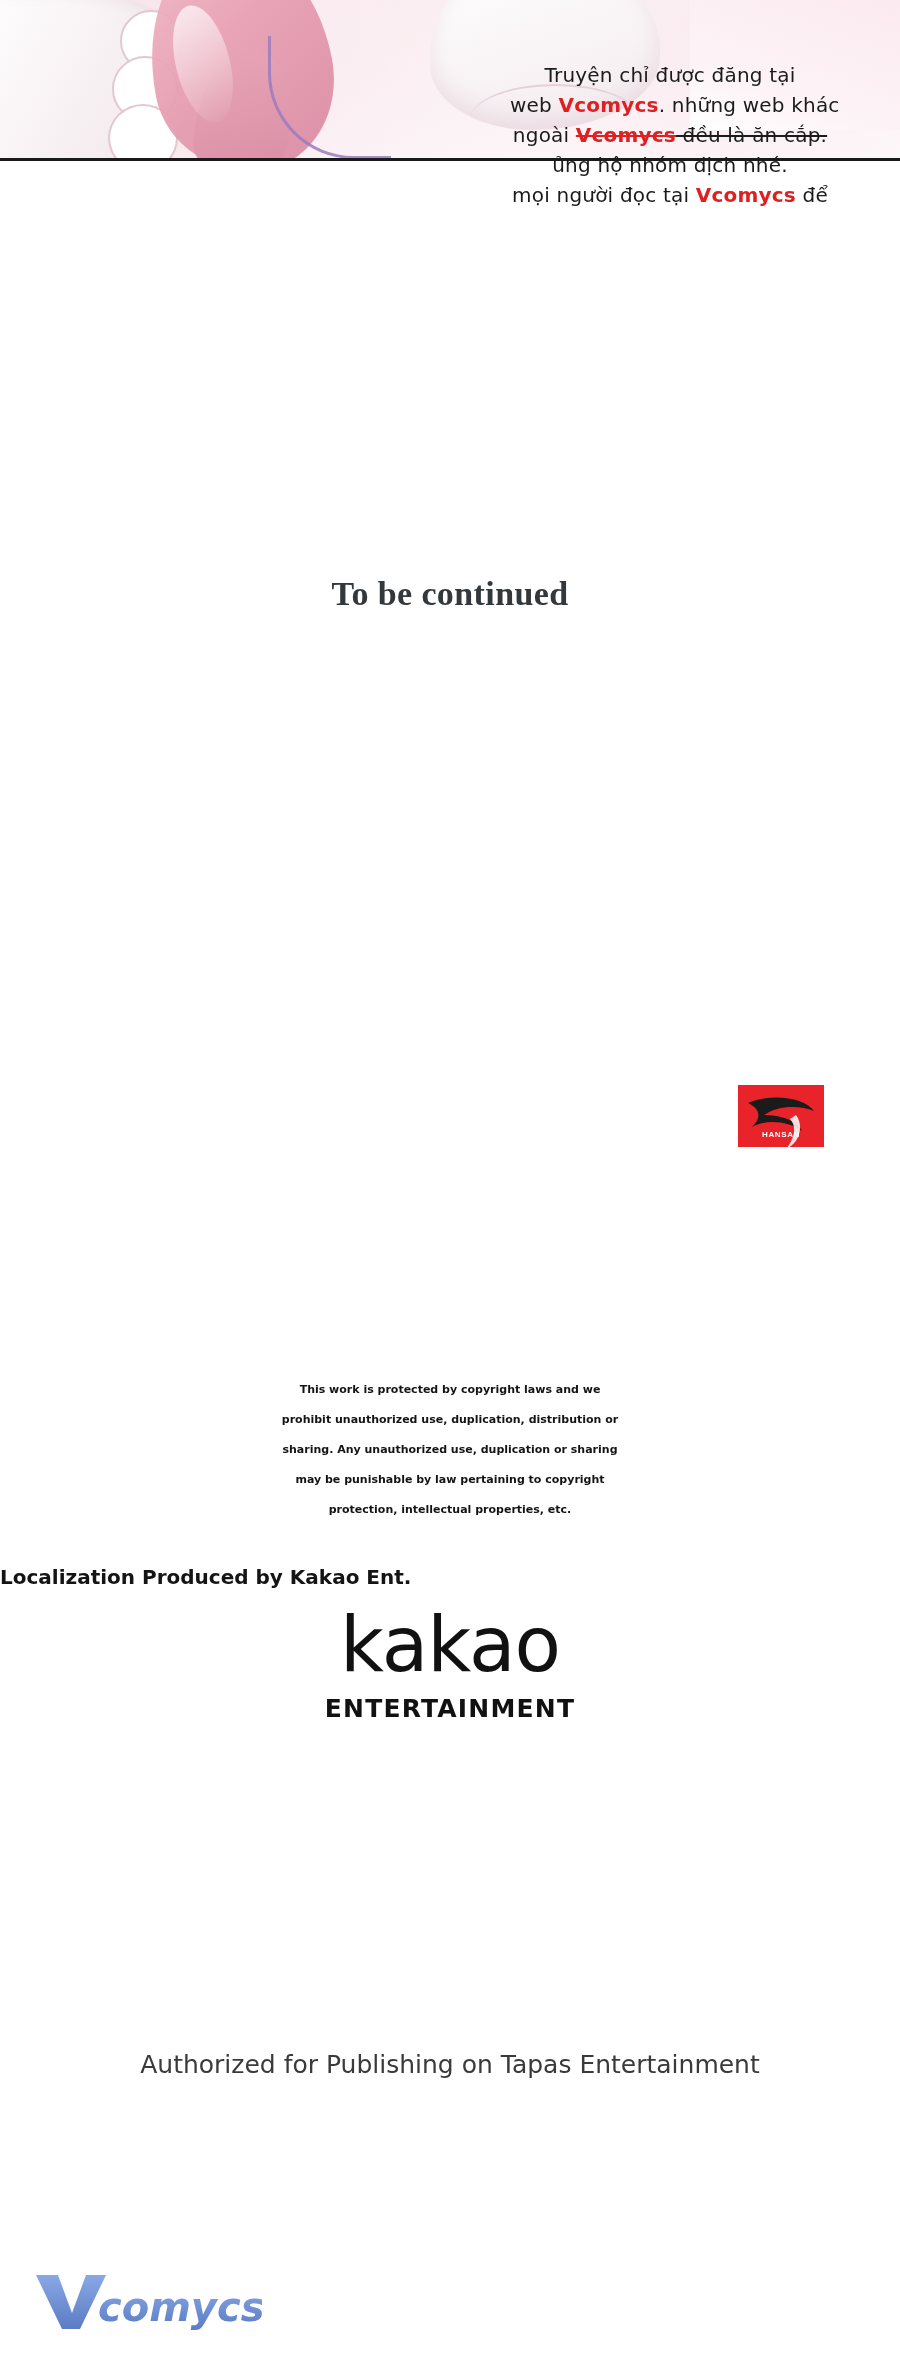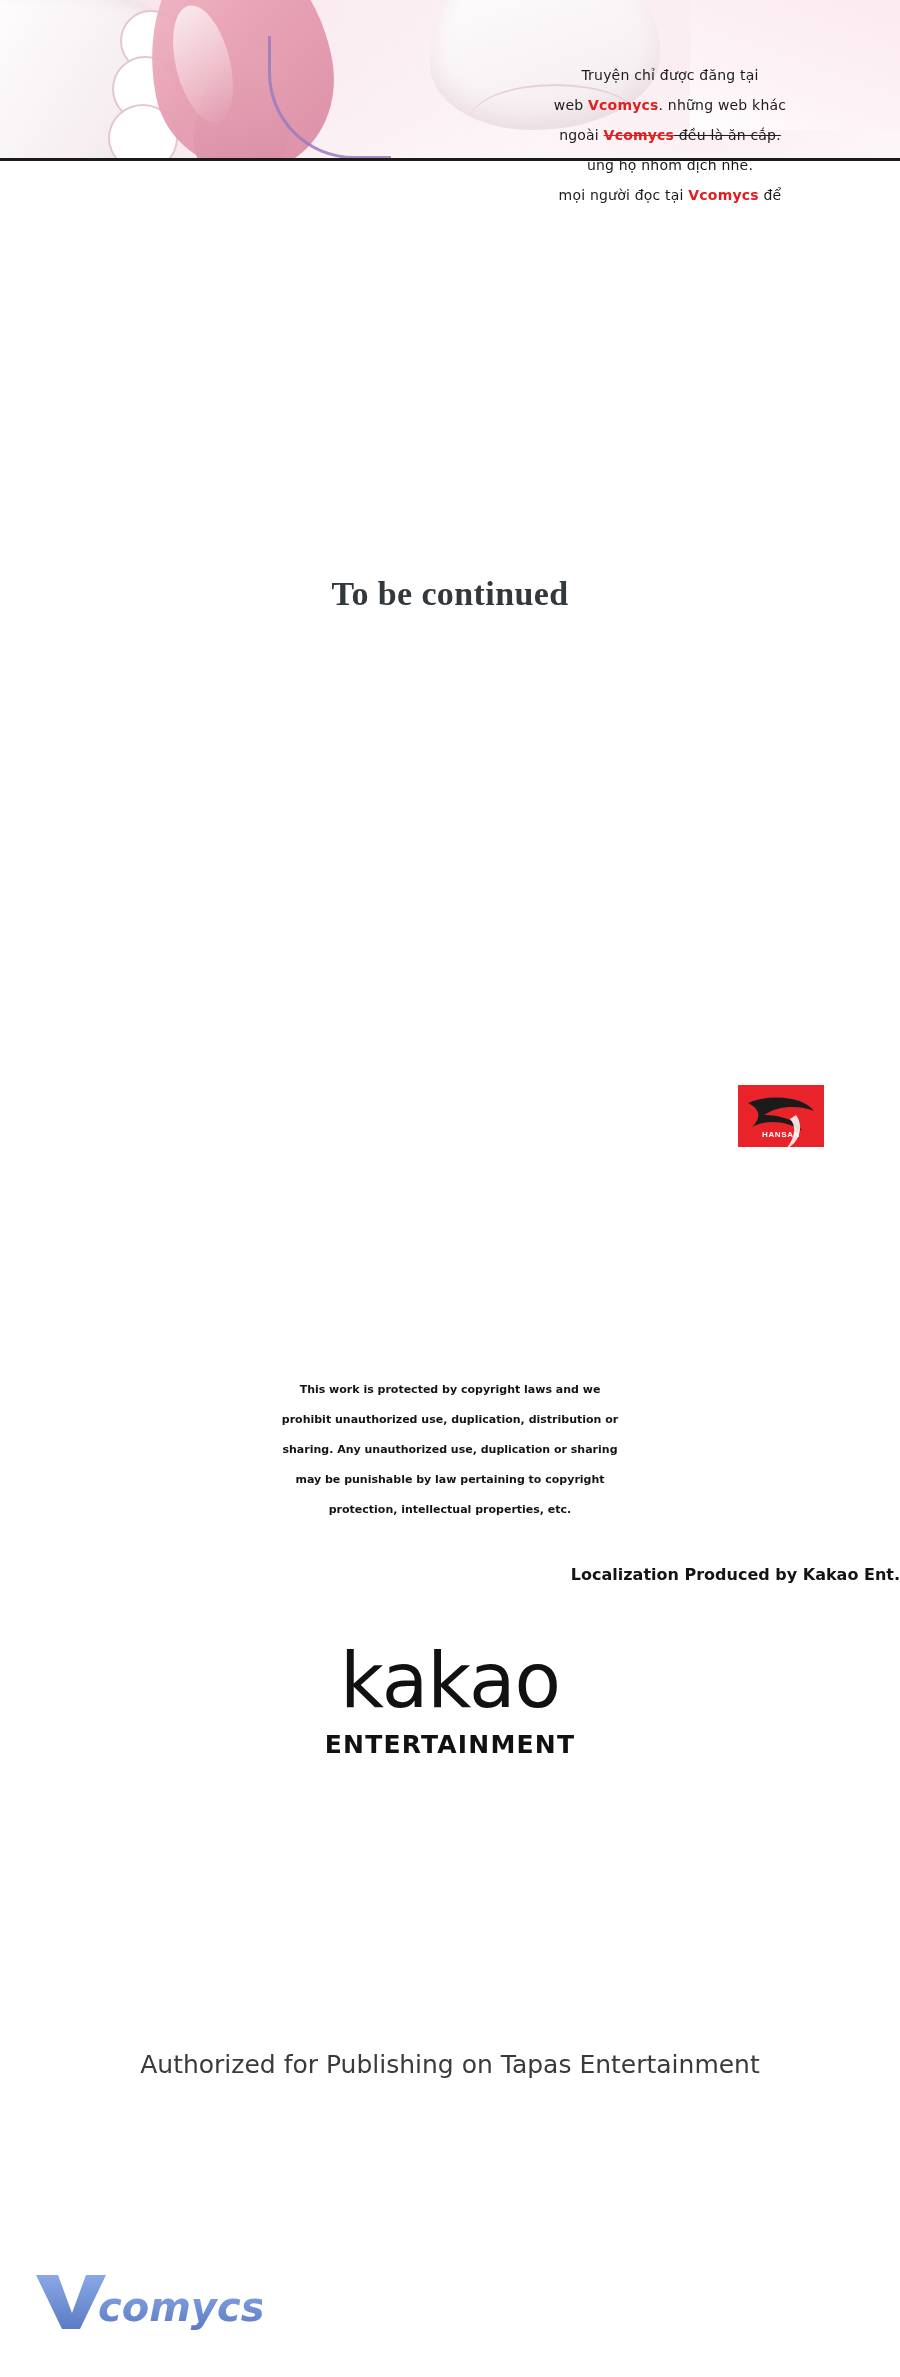--- a/index.html
+++ b/index.html
@@ -125,21 +125,21 @@
   }
 
   
   .note {
     position: absolute;
     left: 510px;
     top: 60px;
     width: 320px;
     text-align: center;
     font-family: "DejaVu Sans", sans-serif;
-    font-size: 14px;
+    font-size: 20px;
     line-height: 30px;
     color: #1b1b1b;
     letter-spacing: 0.2px;
   }
   .note .hl { color: #e02020; font-weight: bold; }
   .note .struck { text-decoration: line-through; }
   .note-line { white-space: nowrap; }
 
   
   .tbc {
@@ -190,32 +190,32 @@
     line-height: 30px;
     color: #141414;
     font-weight: bold;
     font-family: "DejaVu Sans", sans-serif;
   }
   .localization {
     position: absolute;
     left: 0;
     top: 1565px;
     width: 900px;
-    text-align: right;
-    font-size: 16px;
+    text-align: left;
+    font-size: 20px;
     color: #141414;
     font-weight: bold;
     font-family: "DejaVu Sans", sans-serif;
   }
 
   
   .kakao-wrap {
     position: absolute;
     left: 0;
-    top: 1640px;
+    top: 1604px;
     width: 900px;
     text-align: center;
   }
   .kakao-word {
     font-family: "DejaVu Sans", sans-serif;
     font-size: 76px;
     line-height: 82px;
     color: #111111;
     letter-spacing: -1px;
     font-weight: 400;

